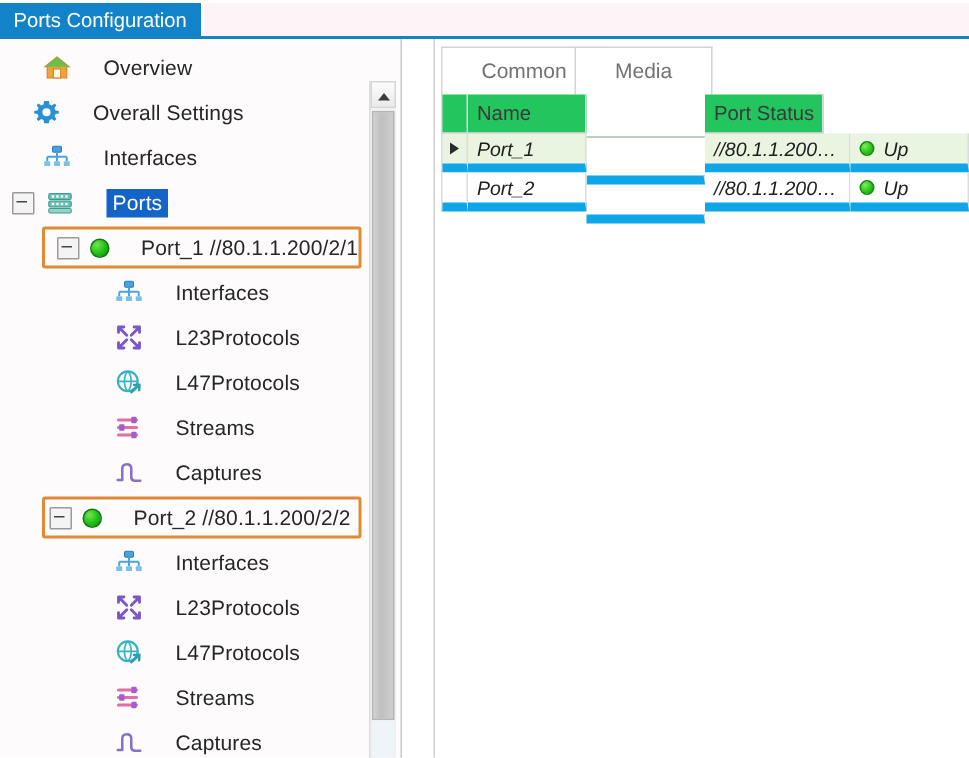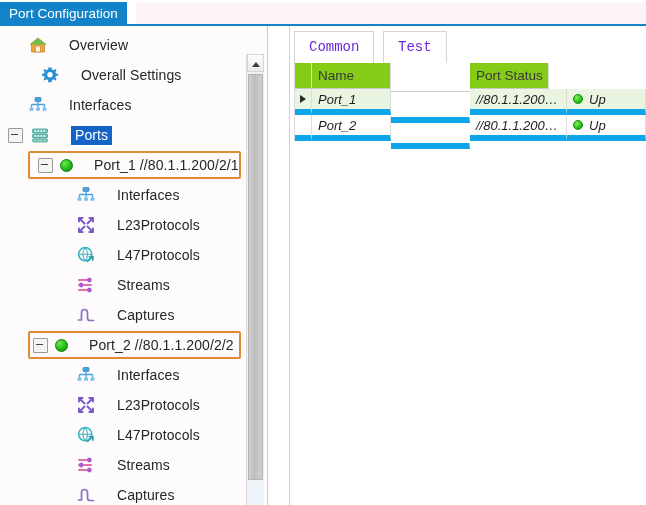--- a/index.html
+++ b/index.html
@@ -167,29 +167,28 @@
   #tabstrip {
     position: absolute;
     left: 0; top: 5px;
     width: 356px; height: 32px;
   }
   .tab {
     position: absolute;
     top: 0;
     height: 32px;
     line-height: 31px;
-    padding: 0 14px;
+    padding: 0 26px;
     font-size: 14px;
-    color: #6d28d9;
+    color: #737373;
     background: #ffffff;
     border: 1px solid #d4d4d4;
     border-bottom: none;
     box-sizing: border-box;
     white-space: nowrap;
-    font-family: Liberation Mono, monospace;
   }
   #tab-0 { left: 4px; }
   #tab-1 { left: 93px; }
 
   
   #grid {
     position: absolute;
     left: 4px; top: 37px;
     width: 352px;
   }
@@ -203,21 +202,21 @@
     border-right: 1px solid #dcdcdc;
     border-bottom: 6px solid #0ea5e9;
     display: flex;
     align-items: center;
     padding: 0 6px;
     font-size: 13px;
     overflow: hidden;
     white-space: nowrap;
   }
   .head .gc {
-    background: #84cc16;
+    background: #22c55e;
     color: #3a3a3a;
     border-bottom: 1px solid #c9c9c9;
     font-size: 13.5px;
   }
   .c-ind { width: 18px; flex: 0 0 18px; padding: 0; justify-content: center; border-right: 1px solid #dcdcdc; }
   .c-name { width: 79px; flex: 0 0 79px; }
   .c-online { width: 79px; flex: 0 0 79px; justify-content: center; margin-top: 28px; }
   .c-loc { width: 97px; flex: 0 0 97px; }
   .c-link { width: 79px; flex: 0 0 79px; }
   .body-row.sel .gc { background: #eaf5e1; }
@@ -265,36 +264,36 @@
     left: 289px; top: 26px;
     width: 1px; height: 479px;
     background: #d0d0d0;
   }
 </style>
 </head>
 <body>
 
 <div id="titlebar">
   <div id="title-strip-rest"></div>
-  <div id="title-tab">Port Configuration</div>
+  <div id="title-tab">Ports Configuration</div>
   <div id="title-underline"></div>
 </div>
 
 <div id="tree-panel">
   <div id="tree-items">
       <div class="tree-row" style="top: 4px; left: 8px;">
         <div style="width: 20px; flex: 0 0 auto;"></div>
         <span class="tree-icon"><svg viewBox="0 0 20 20" width="20" height="20">
             <path d="M10 3 L18 9.5 L16.5 9.5 L16.5 17 L3.5 17 L3.5 9.5 L2 9.5 Z" fill="#f0a33c" stroke="#d2882a" stroke-width="0.8"></path>
             <path d="M10 3 L18 9.5 L2 9.5 Z" fill="#6cbf4a"></path>
             <rect x="7.6" y="11" width="4.8" height="6" fill="#fff7e8" stroke="#d2882a" stroke-width="0.7"></rect>
           </svg></span>
         <span class="tree-label">Overview</span>
       </div>
-      <div class="tree-row" style="top: 34px; left: 20px;">
+      <div class="tree-row" style="top: 34px; left: 1px;">
         <div style="width: 20px; flex: 0 0 auto;"></div>
         <span class="tree-icon"><svg viewBox="0 0 20 20" width="20" height="20">
             <path d="M10 2.4 L11.6 2.4 L12 4.6 L13.6 5.3 L15.4 4 L16.6 5.2 L15.3 7 L16 8.6 L18.2 9 L18.2 10.6 L16 11 L15.3 12.6 L16.6 14.4 L15.4 15.6 L13.6 14.3 L12 15 L11.6 17.2 L10 17.2 L8.4 17.2 L8 15 L6.4 14.3 L4.6 15.6 L3.4 14.4 L4.7 12.6 L4 11 L1.8 10.6 L1.8 9 L4 8.6 L4.7 7 L3.4 5.2 L4.6 4 L6.4 5.3 L8 4.6 L8.4 2.4 Z" fill="#2a8fd4"></path>
             <circle cx="10" cy="9.8" r="2.7" fill="#ffffff"></circle>
           </svg></span>
         <span class="tree-label">Overall Settings</span>
       </div>
       <div class="tree-row" style="top: 64px; left: 8px;">
         <div style="width: 20px; flex: 0 0 auto;"></div>
         <span class="tree-icon"><svg viewBox="0 0 20 20" width="20" height="20">
@@ -431,21 +430,21 @@
     <div id="sb-thumb"></div>
     <div id="sb-track-bottom"></div>
   </div>
 </div>
 
 <div id="panel-left-border"></div>
 
 <div id="right-panel">
   <div id="tabstrip">
     <div class="tab" id="tab-0">Common</div>
-    <div class="tab" id="tab-1">Test</div>
+    <div class="tab" id="tab-1">Media</div>
   </div>
 
   <div id="grid">
     <div class="grid-row head">
       <div class="gc c-ind"></div>
       <div class="gc c-name">Name</div>
       <div class="gc c-online">Online</div>
       <div class="gc c-link">Port Status</div>
     </div>
     <div id="grid-body">

